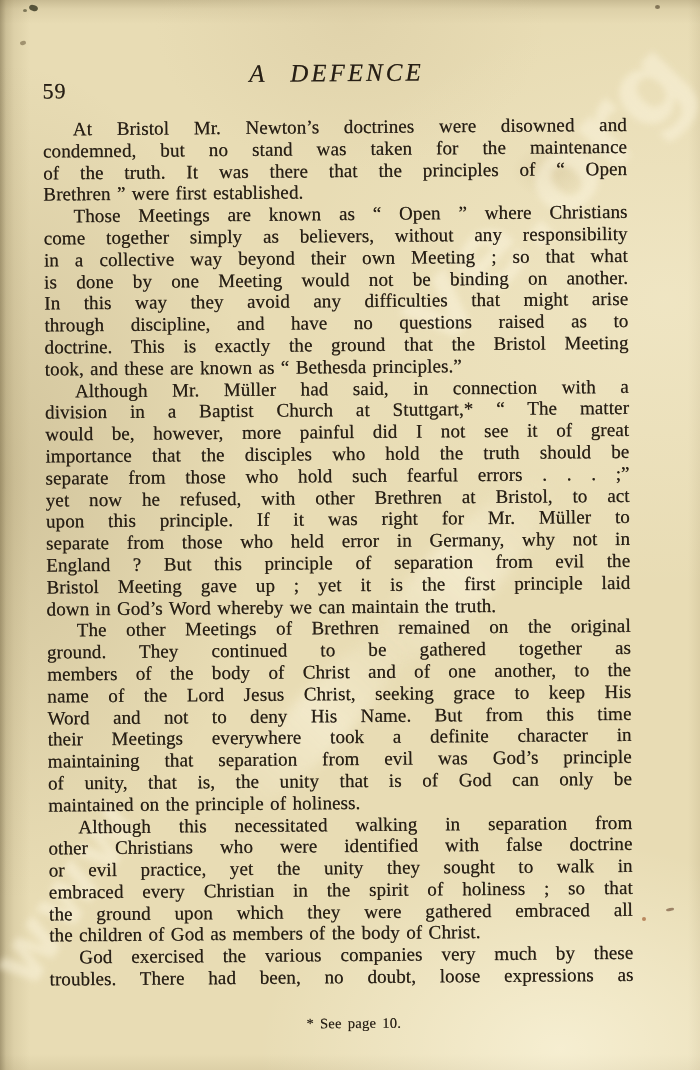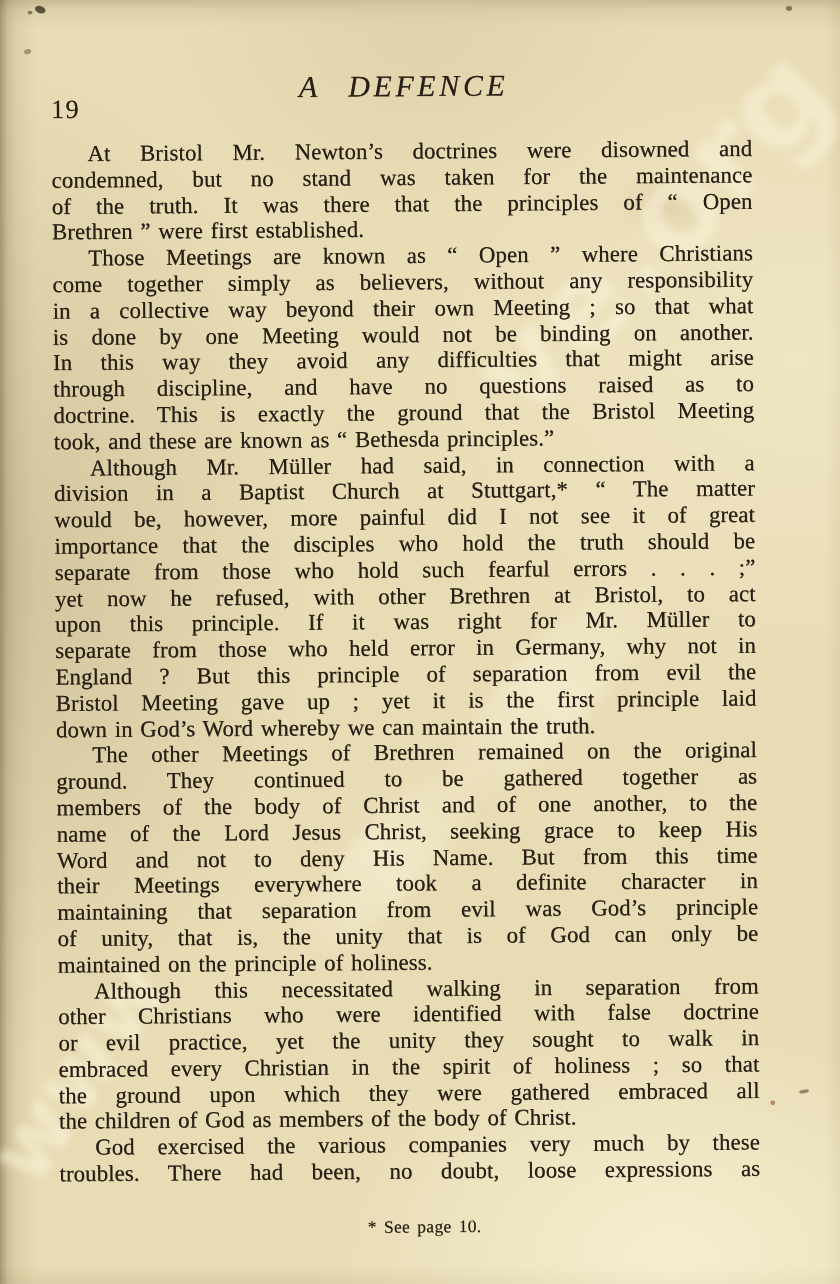--- a/index.html
+++ b/index.html
@@ -89,21 +89,21 @@
 <div class="page">
 
   <div class="watermark">
     <span class="wm wm-top">ve.org</span>
     <span class="wm wm-bottom">www</span>
     <div class="wm-streak s1"></div>
     <div class="wm-streak s2"></div>
   </div>
 
   <div class="scan">
-    <div class="pagenum">19</div>
+    <div class="pagenum">59</div>
     <div class="title">A DEFENCE</div>
     <div class="body">
         <div class="paragraph">
           <div class="line indent">At Bristol Mr. Newton’s doctrines were disowned and</div>
           <div class="line">condemned, but no stand was taken for the maintenance</div>
           <div class="line">of the truth.  It was there that the principles of “ Open</div>
           <div class="line last">Brethren ” were first established.</div>
         </div>
         <div class="paragraph">
           <div class="line indent">Those Meetings are known as “ Open ” where Christians</div>

